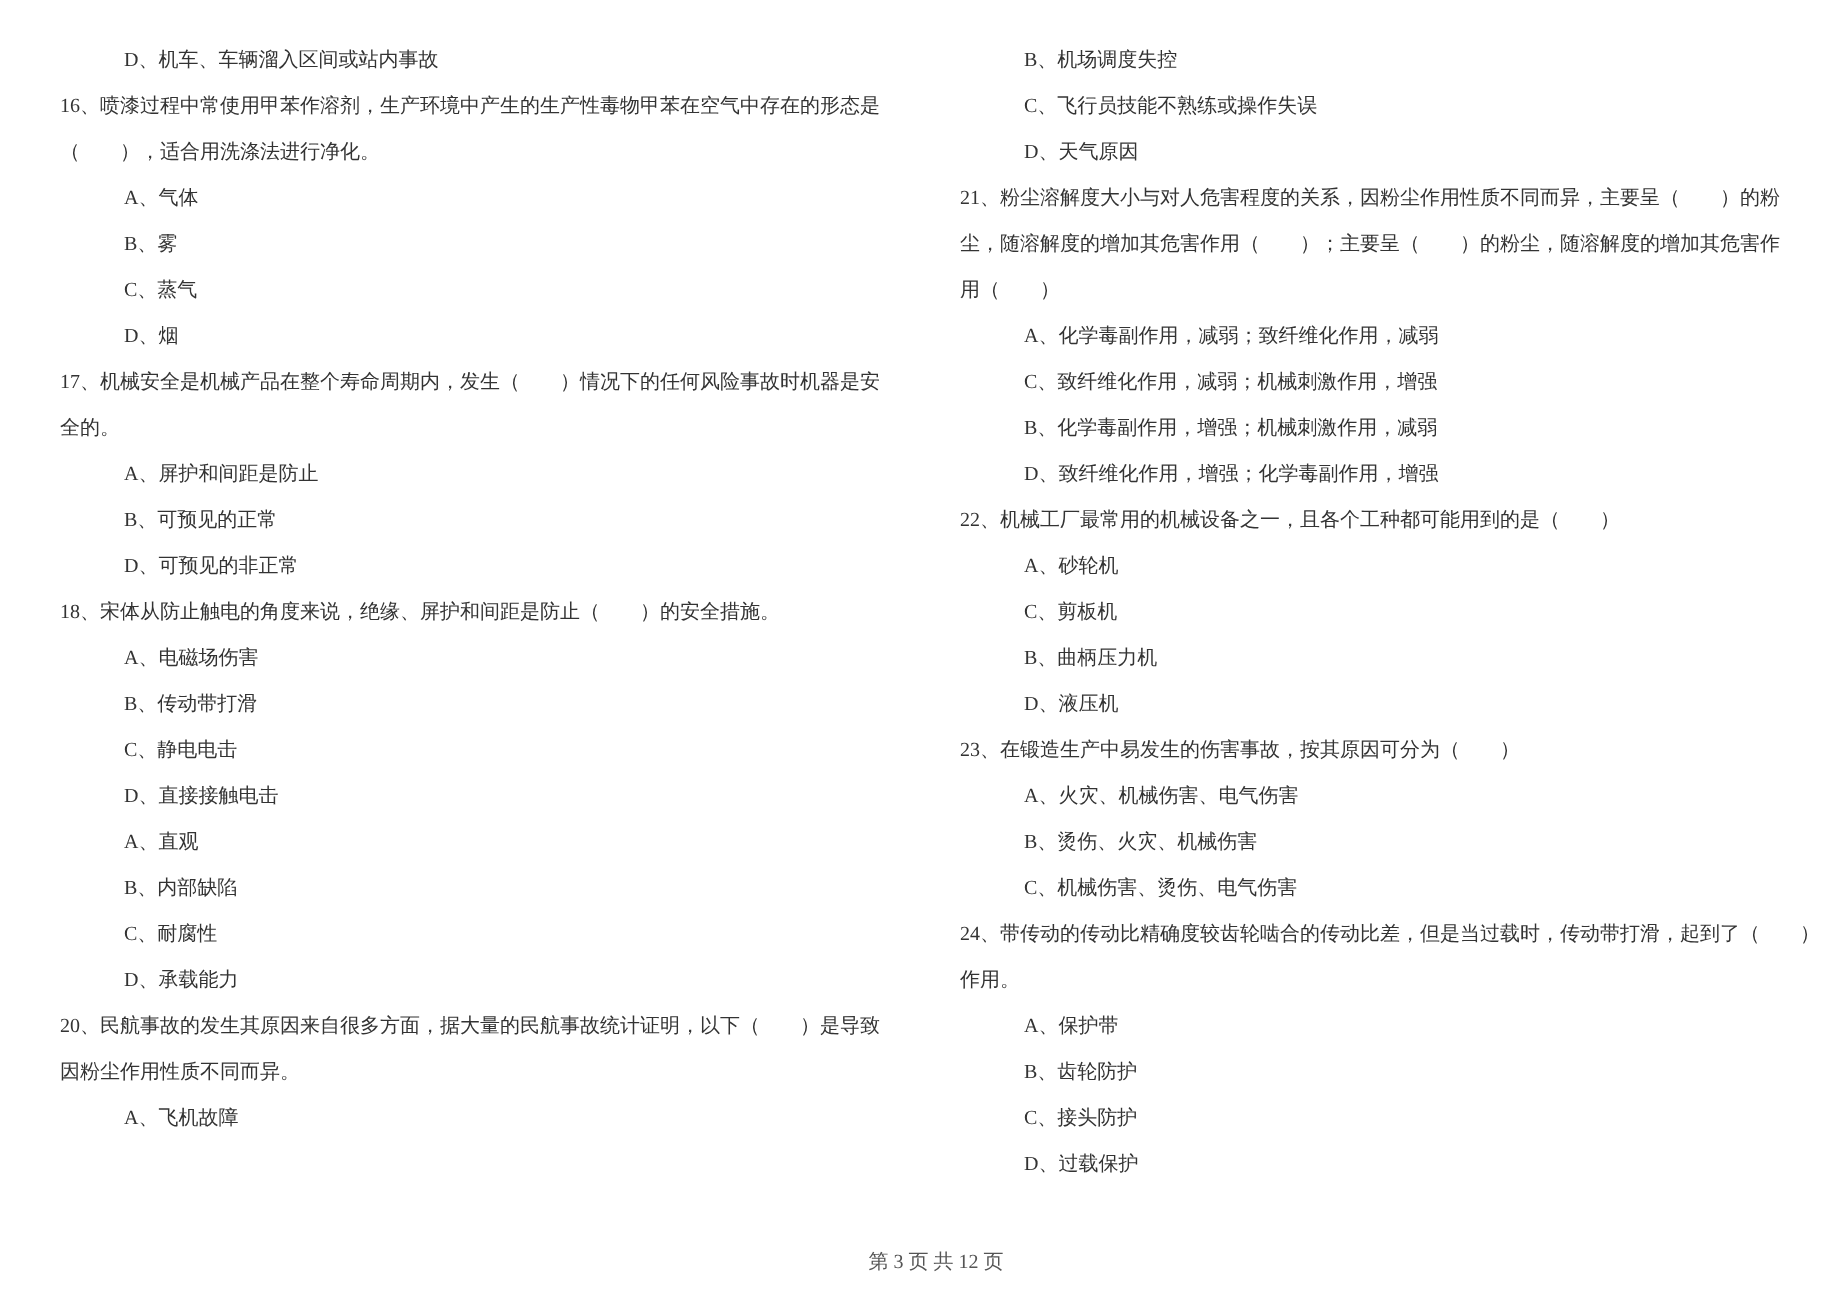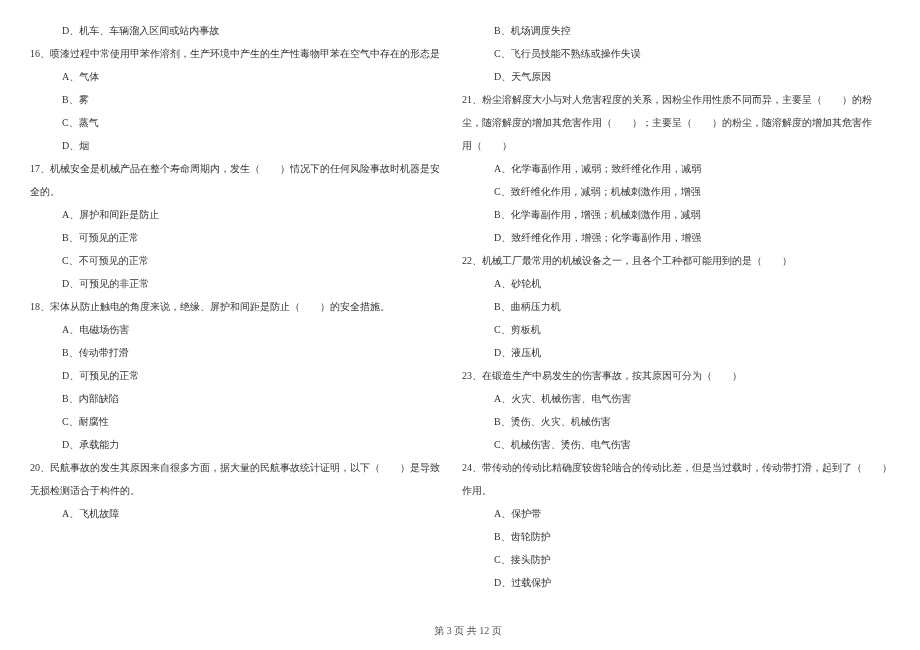--- a/index.html
+++ b/index.html
@@ -13,21 +13,21 @@
       background: #ffffff;
       font-family: "SimSun", "宋体", serif;
       font-size: 10px;
       color: #333333;
       position: relative;
       overflow: hidden;
     }
     .page {
       display: flex;
       padding: 20px 30px 30px 30px;
-      gap: 22px;
+      gap: 40px;
     }
     .column {
       flex: 1;
       line-height: 2.2;
     }
     .line {
       white-space: nowrap;
       margin-bottom: 1px;
     }
     .indent {
@@ -43,57 +43,59 @@
       color: #555;
     }
   </style>
 </head>
 <body>
 
 <div class="page">
   <div class="column">
     <div class="line indent">D、机车、车辆溜入区间或站内事故</div>
     <div class="line">16、喷漆过程中常使用甲苯作溶剂，生产环境中产生的生产性毒物甲苯在空气中存在的形态是</div>
+    <div class="line">（　　），适合用洗涤法进行净化。</div>
     <div class="line indent">A、气体</div>
     <div class="line indent">B、雾</div>
     <div class="line indent">C、蒸气</div>
     <div class="line indent">D、烟</div>
     <div class="line">17、机械安全是机械产品在整个寿命周期内，发生（　　）情况下的任何风险事故时机器是安</div>
     <div class="line">全的。</div>
     <div class="line indent">A、屏护和间距是防止</div>
     <div class="line indent">B、可预见的正常</div>
-    <div class="line indent">C、不可预见的正常</div>
     <div class="line indent">D、可预见的非正常</div>
     <div class="line">18、宋体从防止触电的角度来说，绝缘、屏护和间距是防止（　　）的安全措施。</div>
     <div class="line indent">A、电磁场伤害</div>
     <div class="line indent">B、传动带打滑</div>
-    <div class="line indent">D、可预见的正常</div>
+    <div class="line indent">C、静电电击</div>
+    <div class="line indent">D、直接接触电击</div>
+    <div class="line indent">A、直观</div>
     <div class="line indent">B、内部缺陷</div>
     <div class="line indent">C、耐腐性</div>
     <div class="line indent">D、承载能力</div>
     <div class="line">20、民航事故的发生其原因来自很多方面，据大量的民航事故统计证明，以下（　　）是导致</div>
-    <div class="line">无损检测适合于构件的。</div>
+    <div class="line">因粉尘作用性质不同而异。</div>
     <div class="line indent">A、飞机故障</div>
   </div>
 
   <div class="column">
     <div class="line indent">B、机场调度失控</div>
     <div class="line indent">C、飞行员技能不熟练或操作失误</div>
     <div class="line indent">D、天气原因</div>
     <div class="line">21、粉尘溶解度大小与对人危害程度的关系，因粉尘作用性质不同而异，主要呈（　　）的粉</div>
     <div class="line">尘，随溶解度的增加其危害作用（　　）；主要呈（　　）的粉尘，随溶解度的增加其危害作</div>
     <div class="line">用（　　）</div>
     <div class="line indent">A、化学毒副作用，减弱；致纤维化作用，减弱</div>
     <div class="line indent">C、致纤维化作用，减弱；机械刺激作用，增强</div>
     <div class="line indent">B、化学毒副作用，增强；机械刺激作用，减弱</div>
     <div class="line indent">D、致纤维化作用，增强；化学毒副作用，增强</div>
     <div class="line">22、机械工厂最常用的机械设备之一，且各个工种都可能用到的是（　　）</div>
     <div class="line indent">A、砂轮机</div>
+    <div class="line indent">C、剪板机</div>
     <div class="line indent">B、曲柄压力机</div>
-    <div class="line indent">C、剪板机</div>
     <div class="line indent">D、液压机</div>
     <div class="line">23、在锻造生产中易发生的伤害事故，按其原因可分为（　　）</div>
     <div class="line indent">A、火灾、机械伤害、电气伤害</div>
     <div class="line indent">B、烫伤、火灾、机械伤害</div>
     <div class="line indent">C、机械伤害、烫伤、电气伤害</div>
     <div class="line">24、带传动的传动比精确度较齿轮啮合的传动比差，但是当过载时，传动带打滑，起到了（　　）</div>
     <div class="line">作用。</div>
     <div class="line indent">A、保护带</div>
     <div class="line indent">B、齿轮防护</div>
     <div class="line indent">C、接头防护</div>

